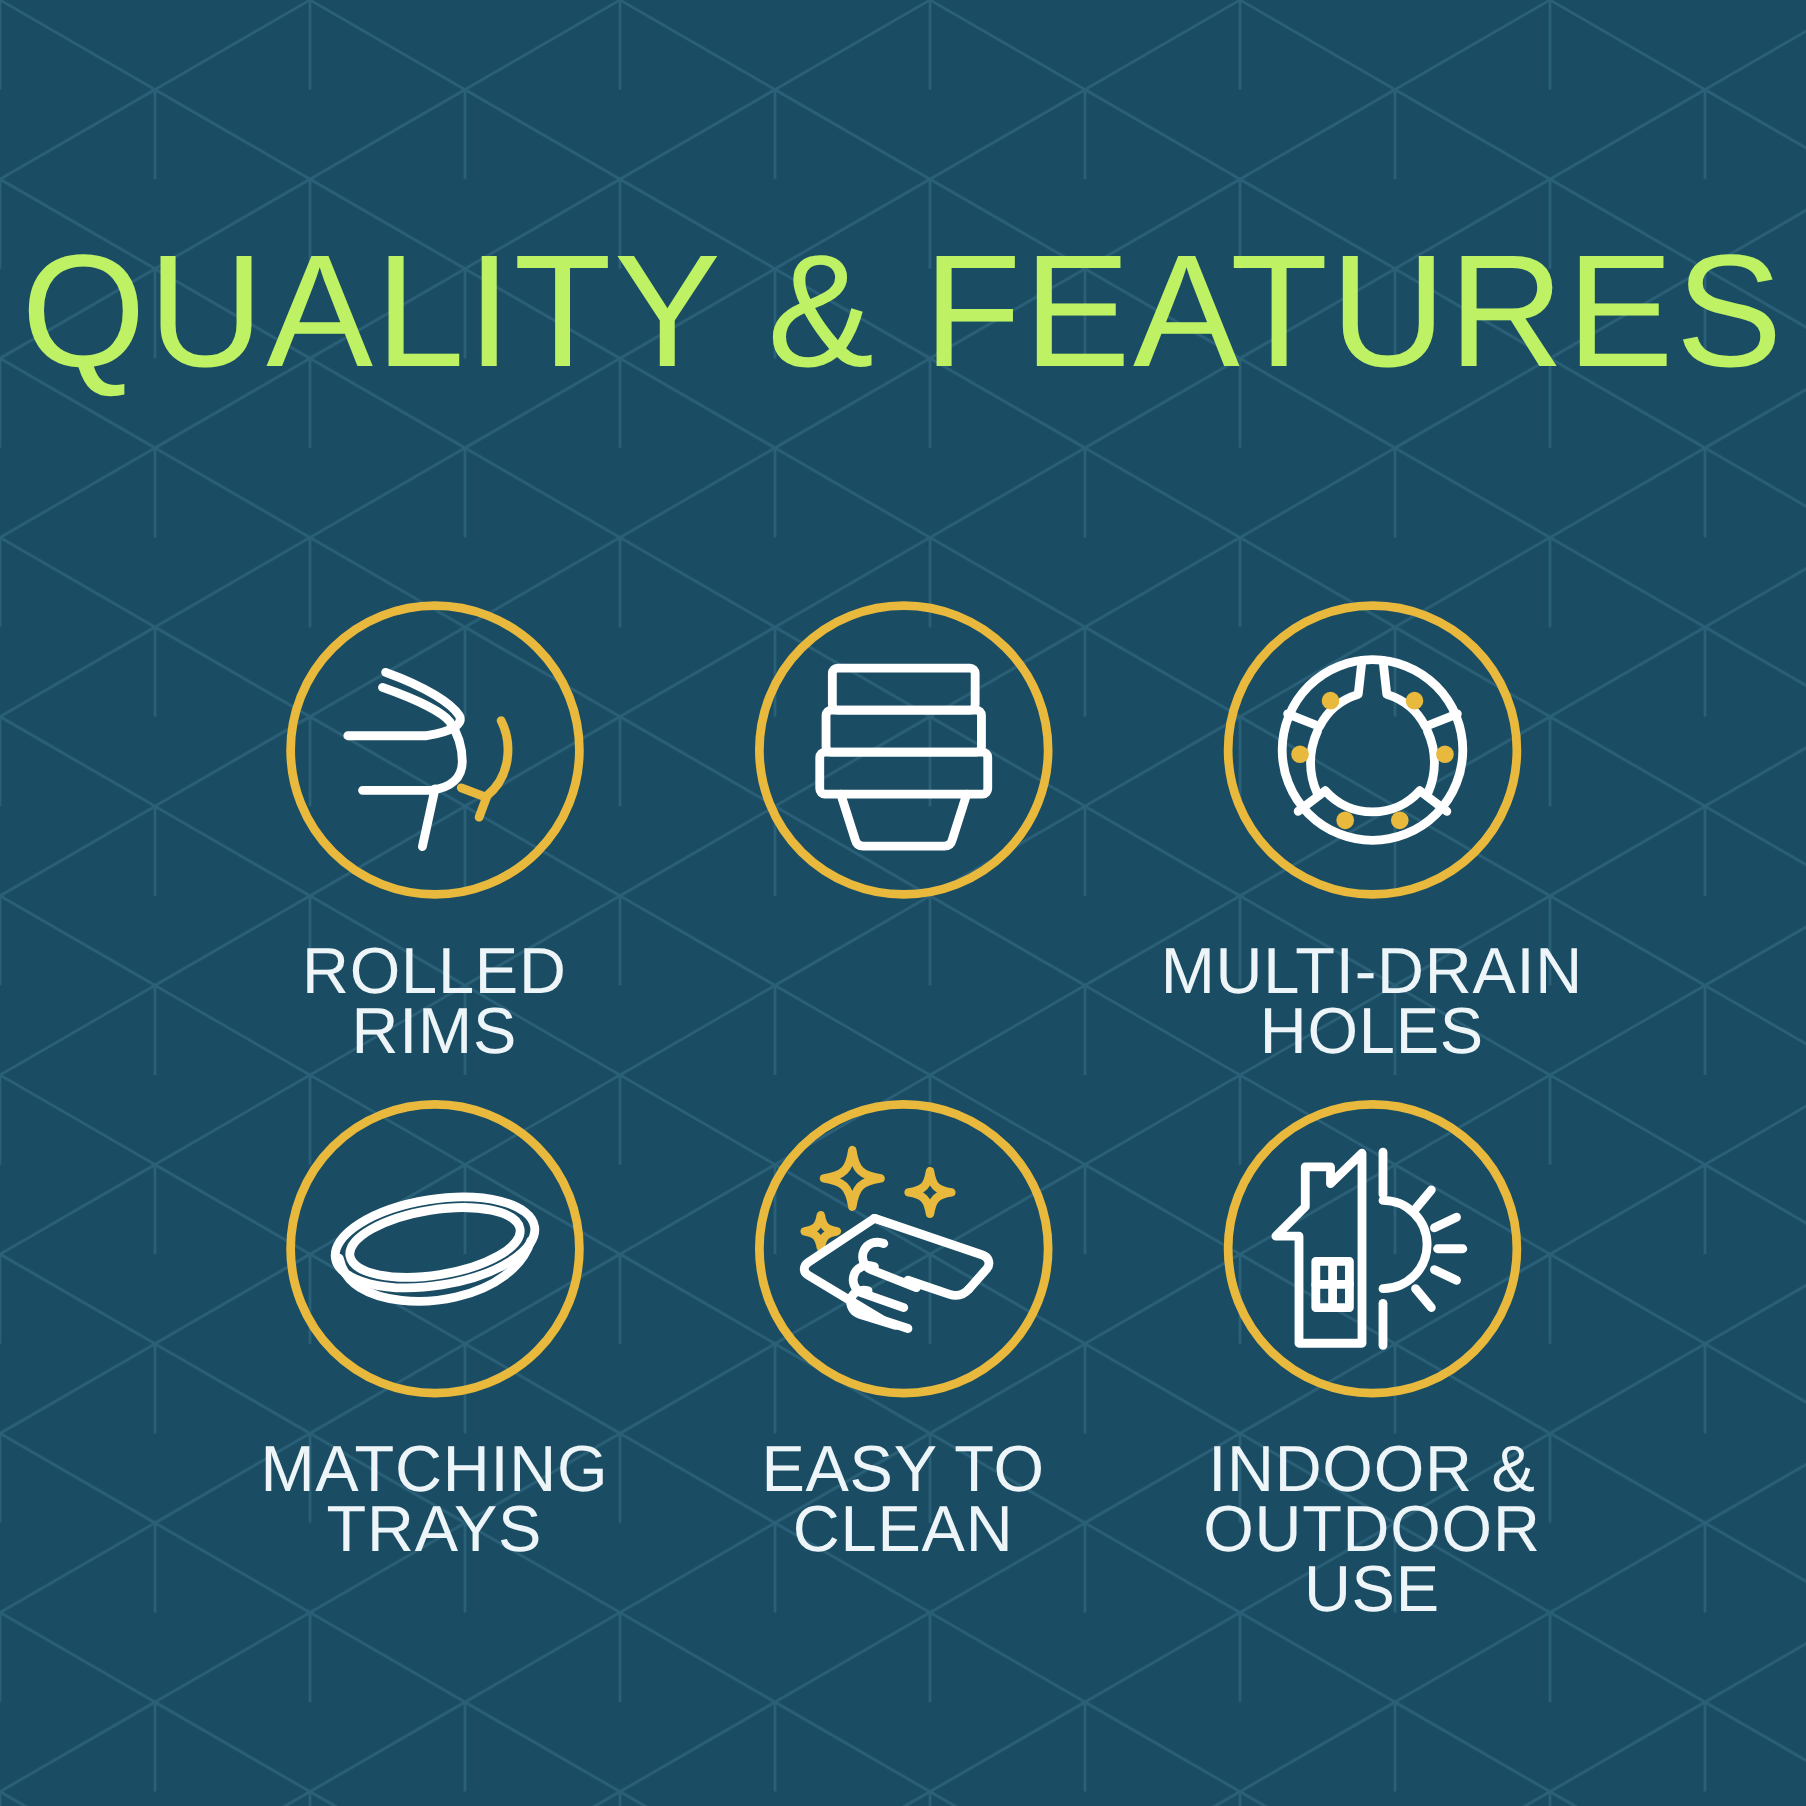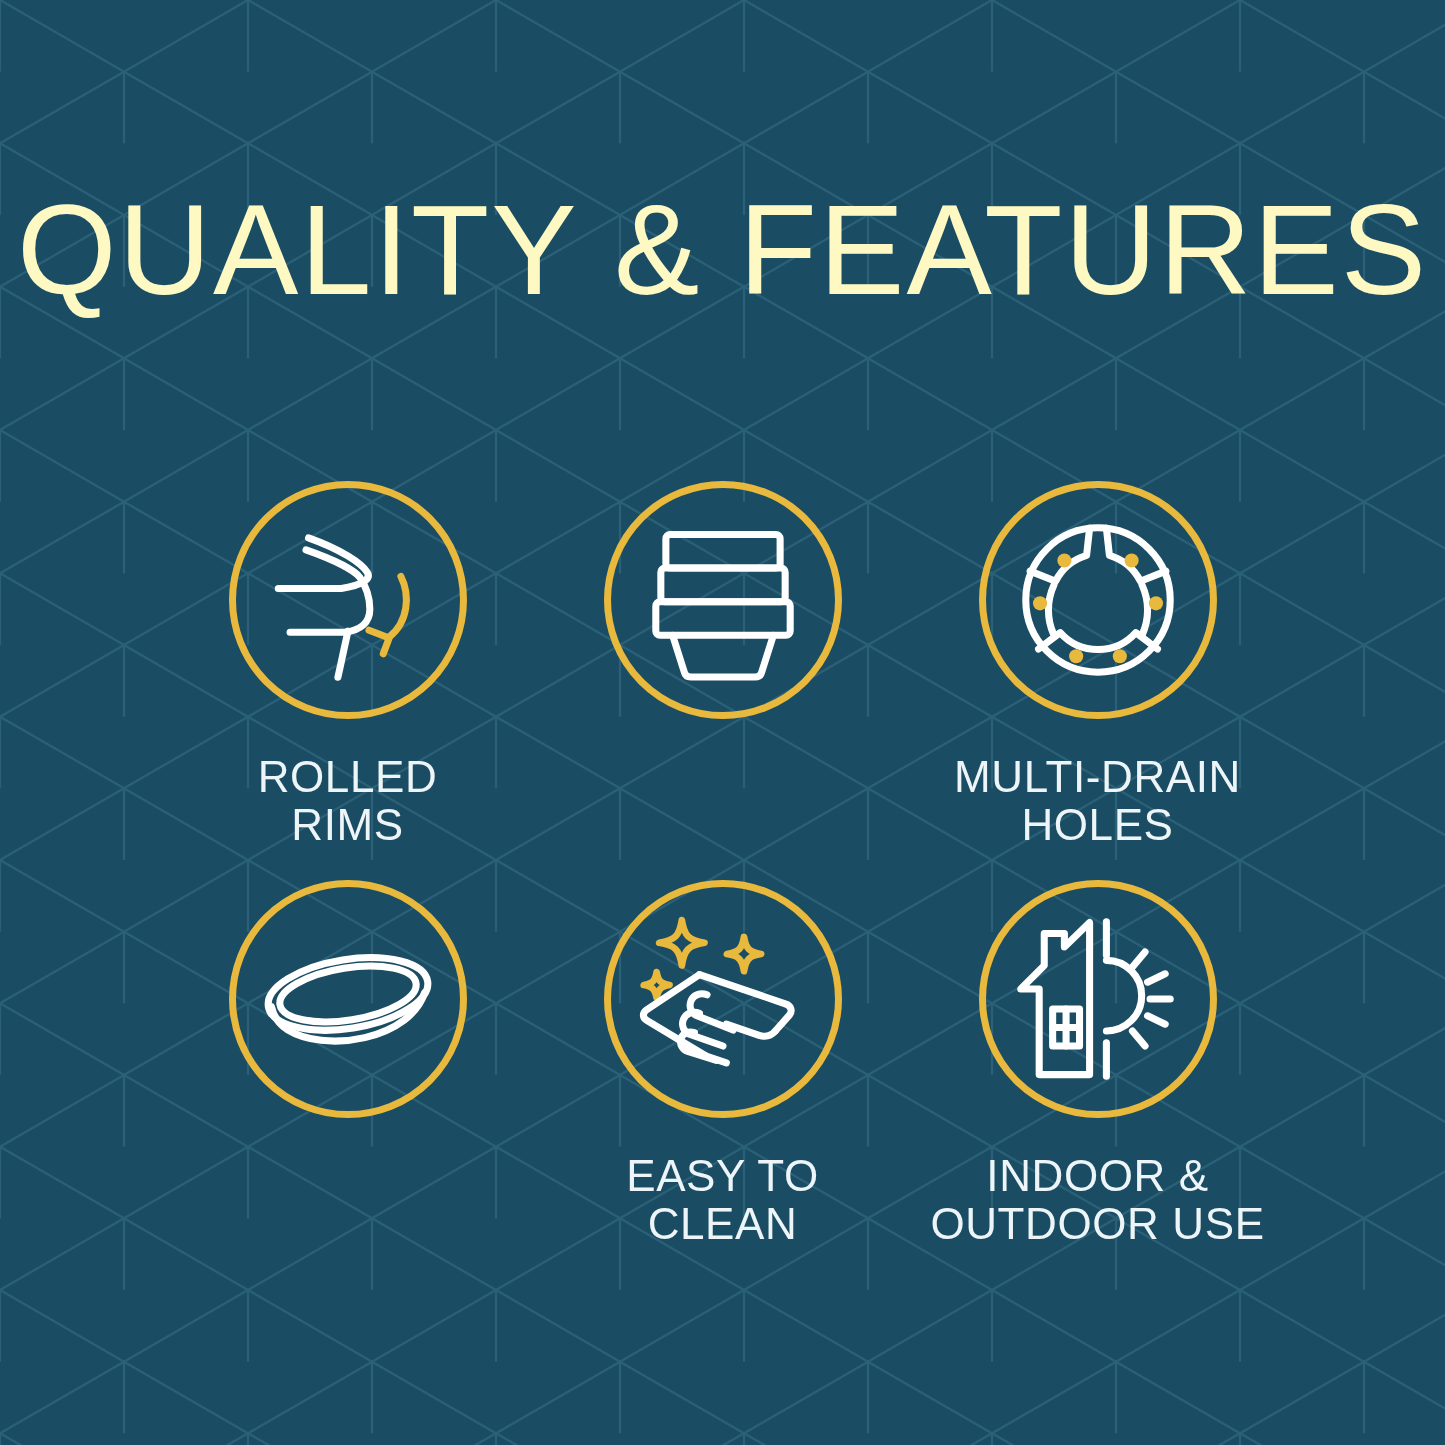--- a/index.html
+++ b/index.html
@@ -27,21 +27,21 @@
   #page-title {
     position: absolute;
     top: 186px;
     left: 0;
     width: 1445px;
     text-align: center;
     font-size: 128px;
     line-height: 1;
     font-weight: 400;
     letter-spacing: 2px;
-    color: #fef9c3;
+    color: #bef264;
     white-space: nowrap;
   }
 
   
   #feature-grid {
     position: absolute;
     top: 481px;
     left: 160px;
     width: 1125px;
     display: grid;
@@ -68,21 +68,21 @@
   }
   .icon-badge svg {
     width: 168px;
     height: 168px;
     display: block;
     overflow: visible;
   }
   .feature-label {
     margin-top: 34px;
     text-align: center;
-    font-size: 44px;
+    font-size: 52px;
     line-height: 48px;
     font-weight: 500;
     letter-spacing: 0.6px;
     color: #edf5f8;
     white-space: pre-line;
   }
 </style>
 </head>
 <body>
 
@@ -176,20 +176,22 @@
     <div class="feature-cell">
       <div class="icon-badge">
         <svg viewBox="0 0 100 100">
           <g fill="none" stroke="#ffffff" stroke-width="4.2" stroke-linecap="round" stroke-linejoin="round">
             <ellipse cx="50" cy="47" rx="48" ry="20.5" transform="rotate(-9 50 47)"></ellipse>
             <ellipse cx="50" cy="47" rx="41" ry="15.5" transform="rotate(-9 50 47)"></ellipse>
             <path d="M4.4 54.5 C5.6 60 8.4 64.8 14 68.3 C24 74.6 42 77.2 60 73 C78.6 68.7 92 58.5 95.6 46.2"></path>
           </g>
         </svg>
       </div>
+      <div class="feature-label">MATCHING
+TRAYS</div>
     </div>
 
     <div class="feature-cell">
       <div class="icon-badge">
         <svg viewBox="0 0 100 100">
           <g fill="none" stroke="#e8b93c" stroke-width="4" stroke-linejoin="round">
             <path d="M25.5 3 C26.9 12.4 29.6 15.1 39 16.5 C29.6 17.9 26.9 20.6 25.5 30 C24.1 20.6 21.4 17.9 12 16.5 C21.4 15.1 24.1 12.4 25.5 3 Z"></path>
             <path d="M62.5 13 C63.6 20.1 65.6 22.1 72.7 23.2 C65.6 24.3 63.6 26.3 62.5 33.4 C61.4 26.3 59.4 24.3 52.3 23.2 C59.4 22.1 61.4 20.1 62.5 13 Z"></path>
             <path d="M10.5 34 C11.4 39.3 12.9 40.8 18.2 41.7 C12.9 42.6 11.4 44.1 10.5 49.4 C9.6 44.1 8.1 42.6 2.8 41.7 C8.1 40.8 9.6 39.3 10.5 34 Z"></path>
           </g>

